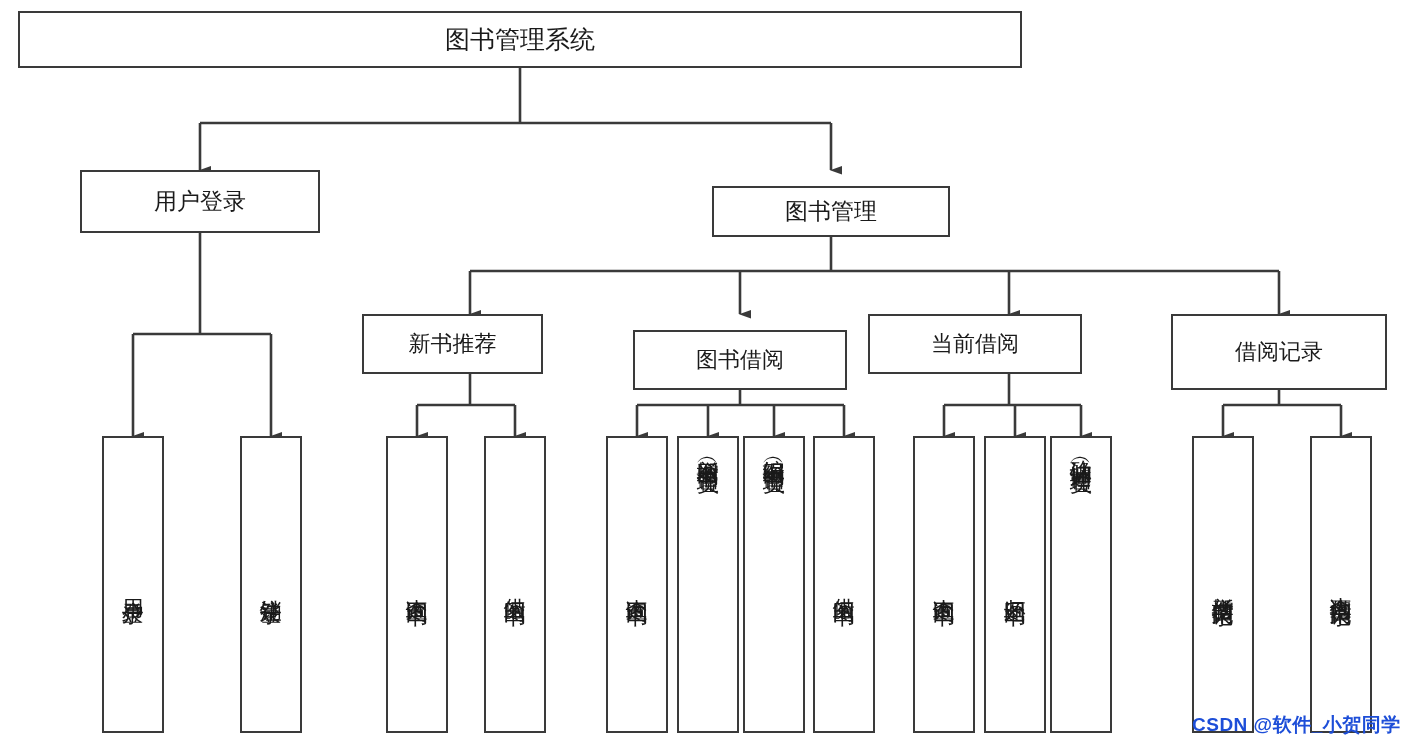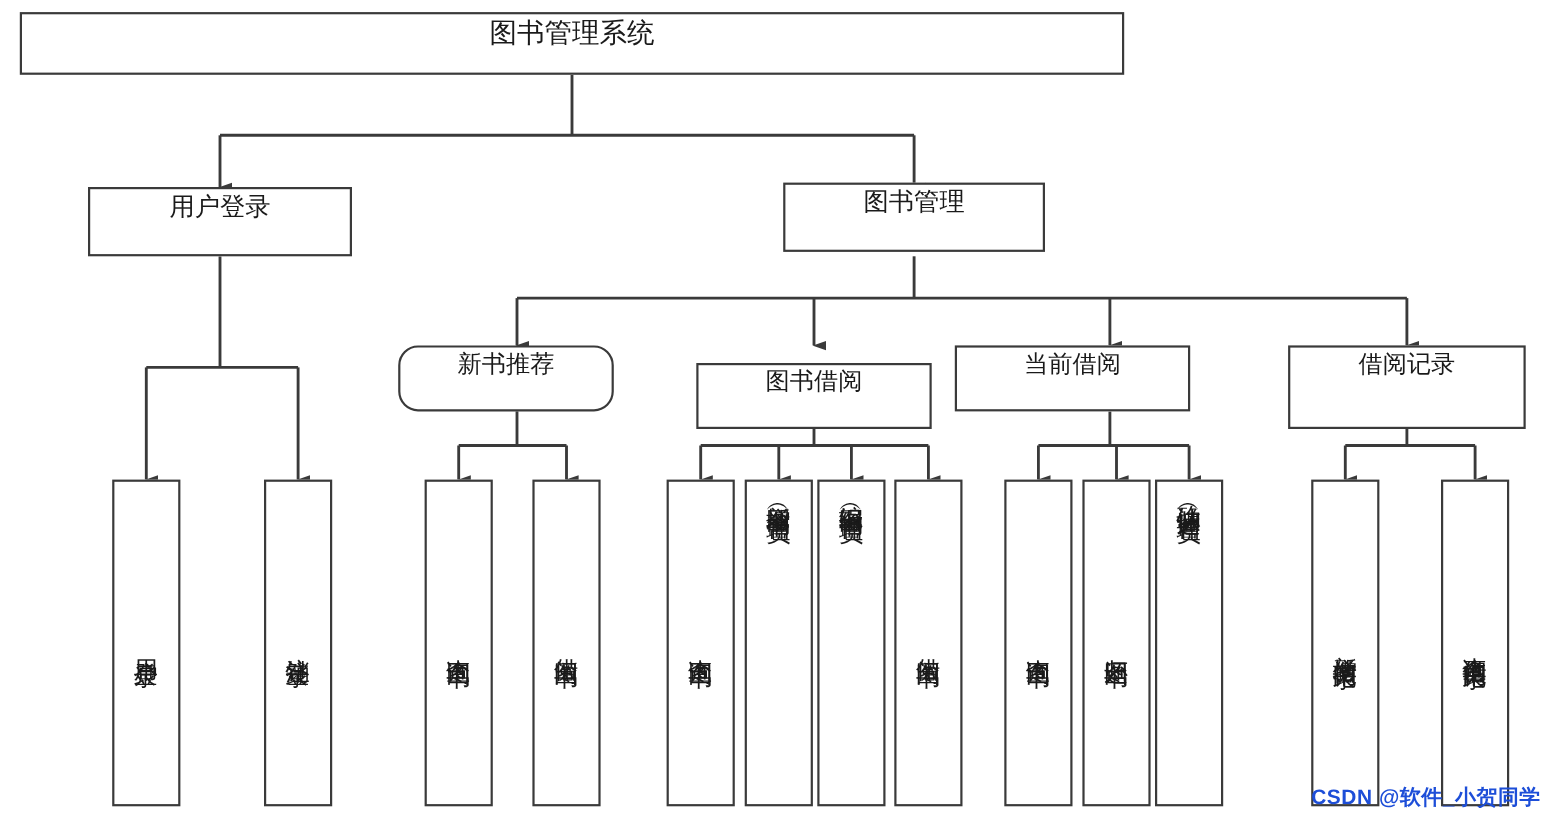--- a/index.html
+++ b/index.html
@@ -24,21 +24,21 @@
     width: 1405px;
     height: 747px;
     pointer-events: none;
   }
   .node {
     position: absolute;
     box-sizing: border-box;
     background: #ffffff;
     border: 2px solid #3a3a3a;
     display: flex;
-    align-items: flex-start;
+    align-items: center;
     justify-content: center;
     color: #1a1a1a;
   }
   .node.root {
     font-size: 25px;
   }
   .node.level2 {
     font-size: 23px;
   }
   .node.level3 {
@@ -135,25 +135,25 @@
     </g>
   </svg>
 
   <div class="node root" style="left: 18px; top: 11px; width: 1004px; height: 57px;">
     <span>图书管理系统</span>
   </div>
 
   <div class="node level2" style="left: 80px; top: 170px; width: 240px; height: 63px;">
     <span>用户登录</span>
   </div>
-  <div class="node level2" style="left: 712px; top: 166px; width: 238px; height: 63px;">
+  <div class="node level2" style="left: 712px; top: 186px; width: 238px; height: 51px;">
     <span>图书管理</span>
   </div>
 
-  <div class="node level3" style="left: 362px; top: 314px; width: 196px; height: 60px; border-radius: 18px;">
+  <div class="node level3" style="left: 362px; top: 314px; width: 181px; height: 60px;">
     <span>新书推荐</span>
   </div>
   <div class="node level3" style="left: 633px; top: 330px; width: 214px; height: 60px;">
     <span>图书借阅</span>
   </div>
   <div class="node level3" style="left: 868px; top: 314px; width: 214px; height: 60px;">
     <span>当前借阅</span>
   </div>
   <div class="node level3" style="left: 1171px; top: 314px; width: 216px; height: 76px;">
     <span>借阅记录</span>

